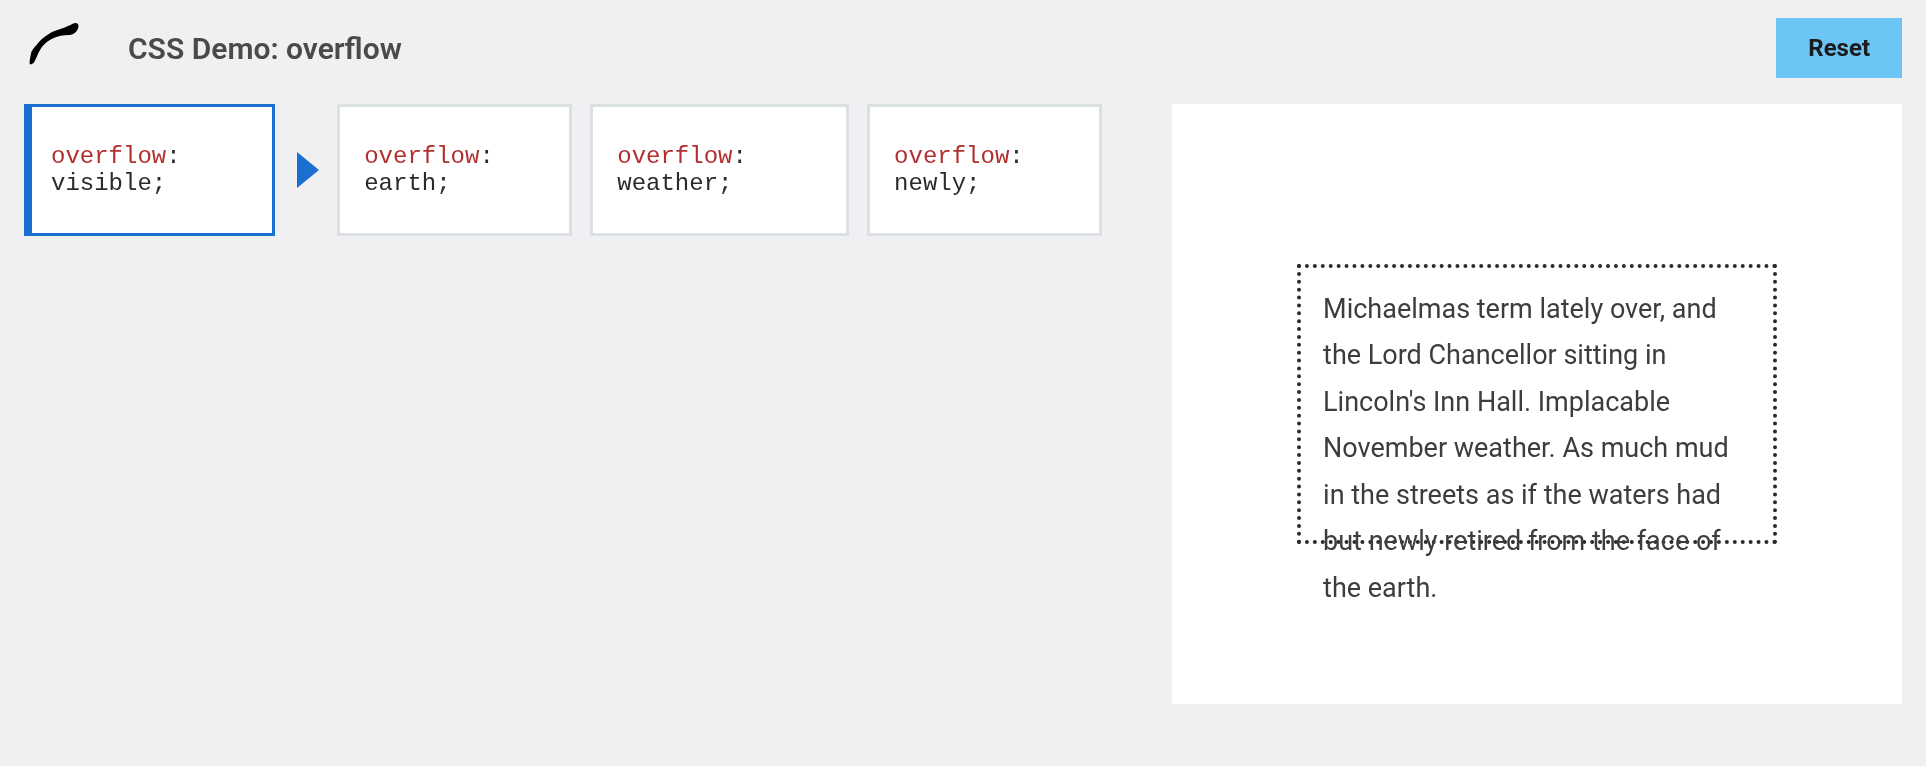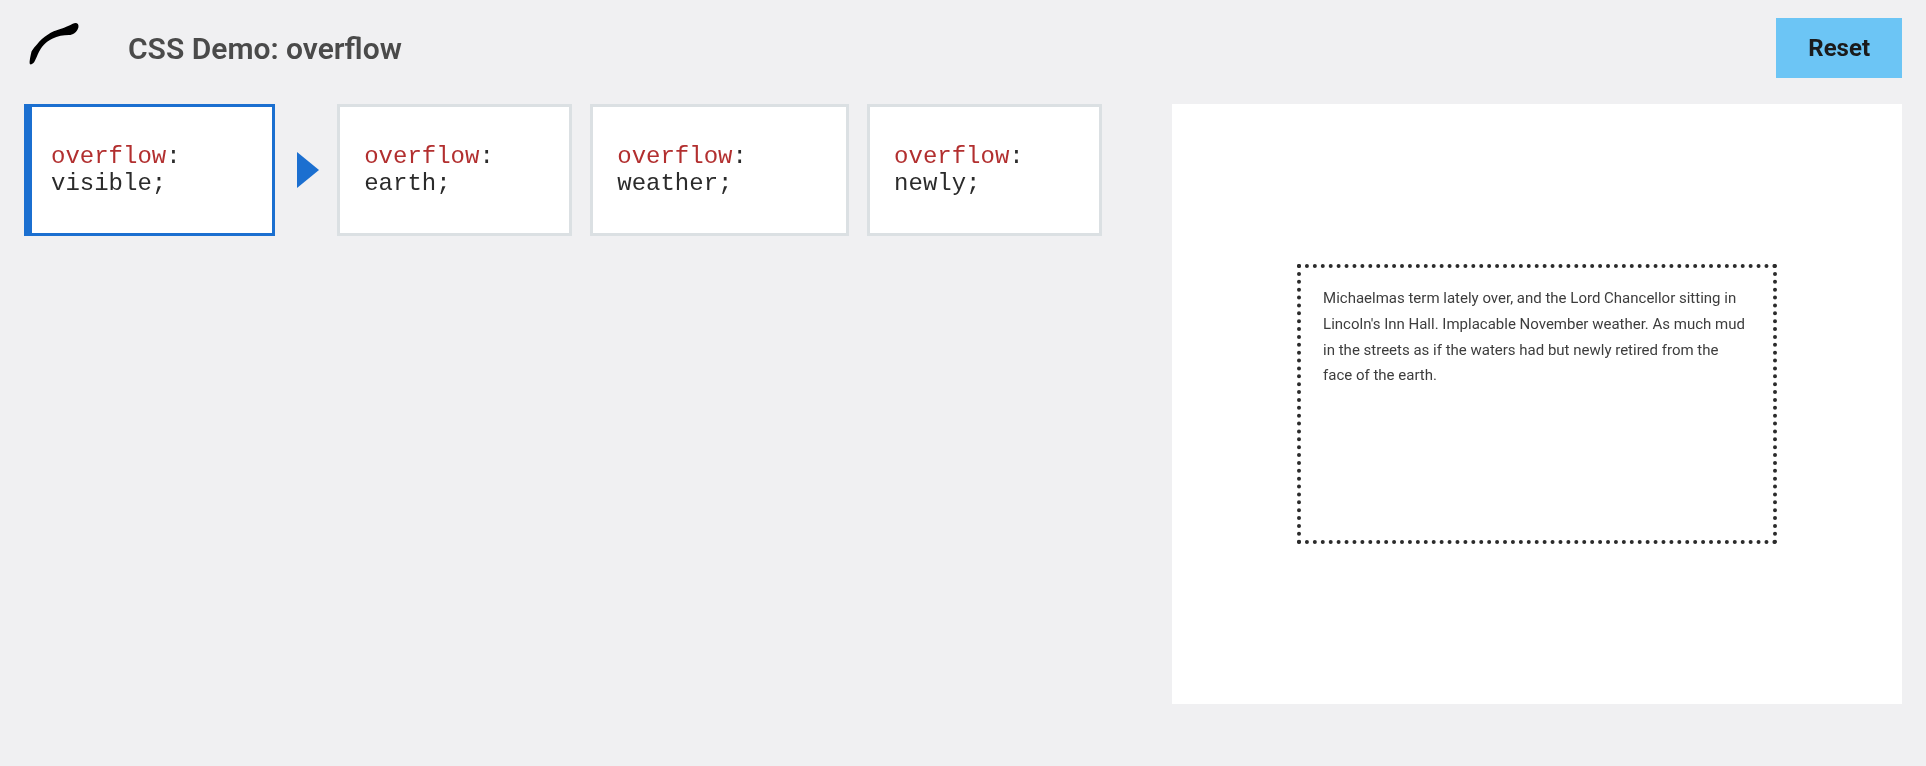--- a/index.html
+++ b/index.html
@@ -110,21 +110,21 @@
       display: flex;
       align-items: center;
       justify-content: center;
       padding: 20px;
     }
     .demo-box {
       width: 480px;
       height: 280px;
       border: 4px dotted #2b2b2b;
       padding: 18px 22px;
-      font-size: 15px;
+      font-size: 27px;
       line-height: 1.72;
       color: #3d3d3d;
       overflow: visible;
     }
   </style>
 </head>
 <body>
 
 <div class="container">
   <div class="header">

